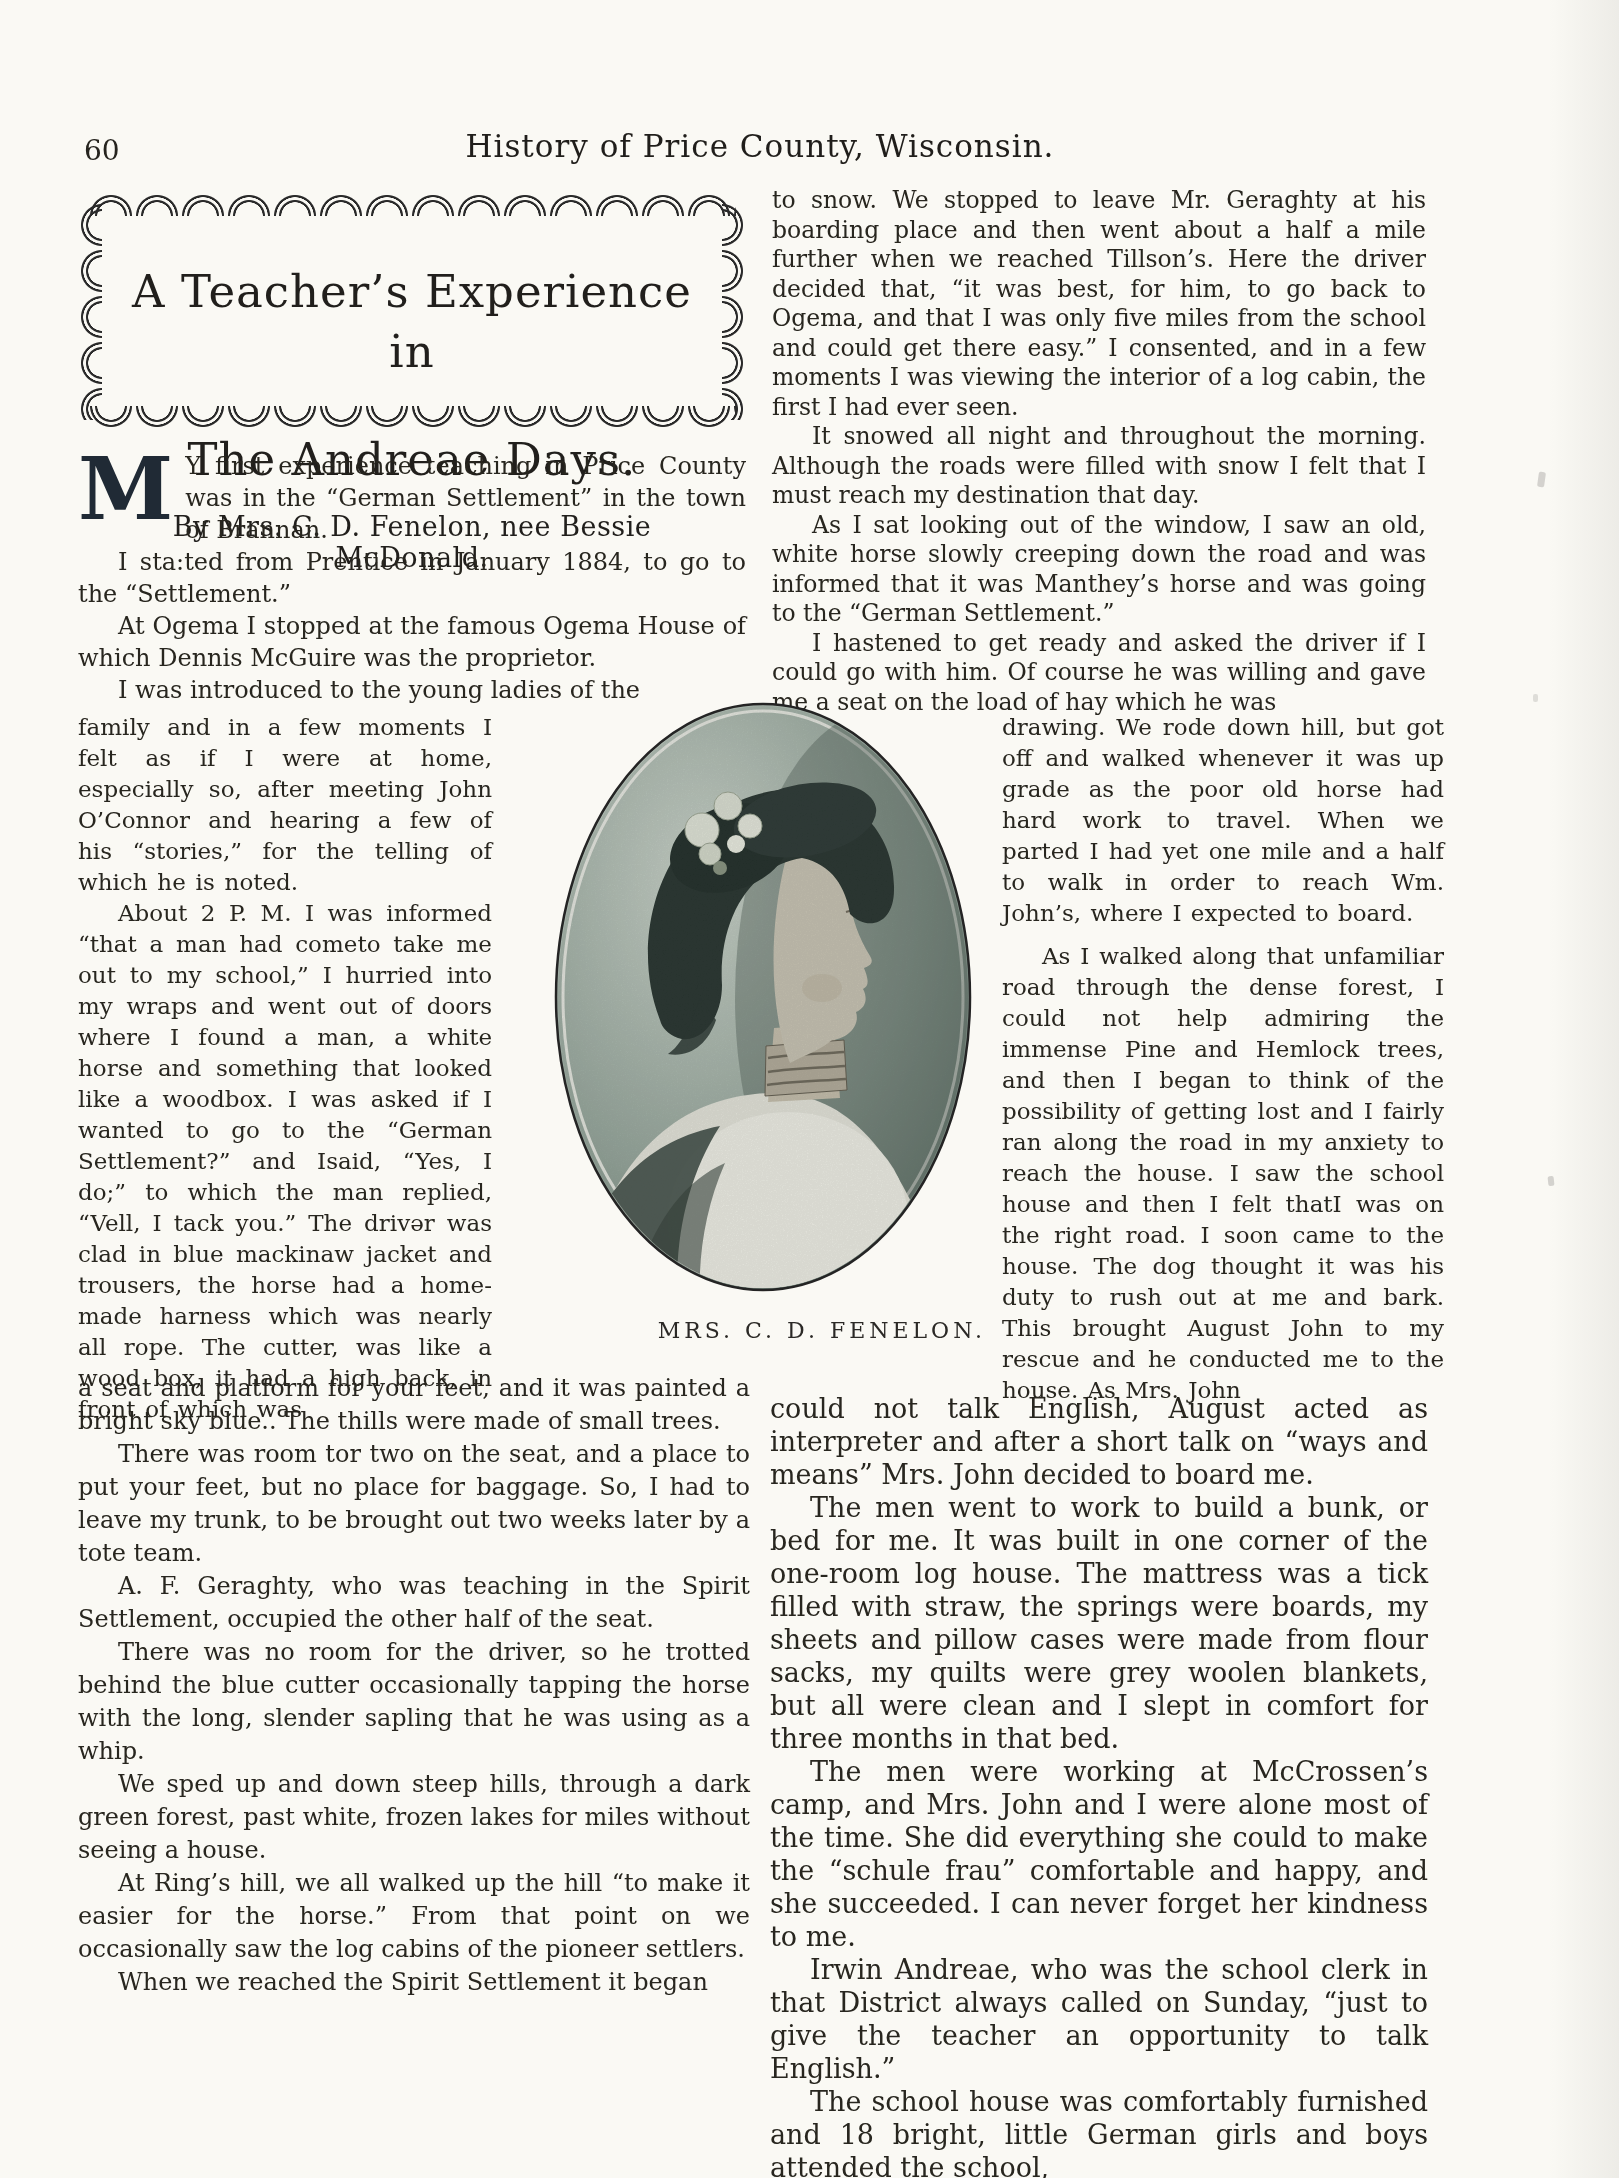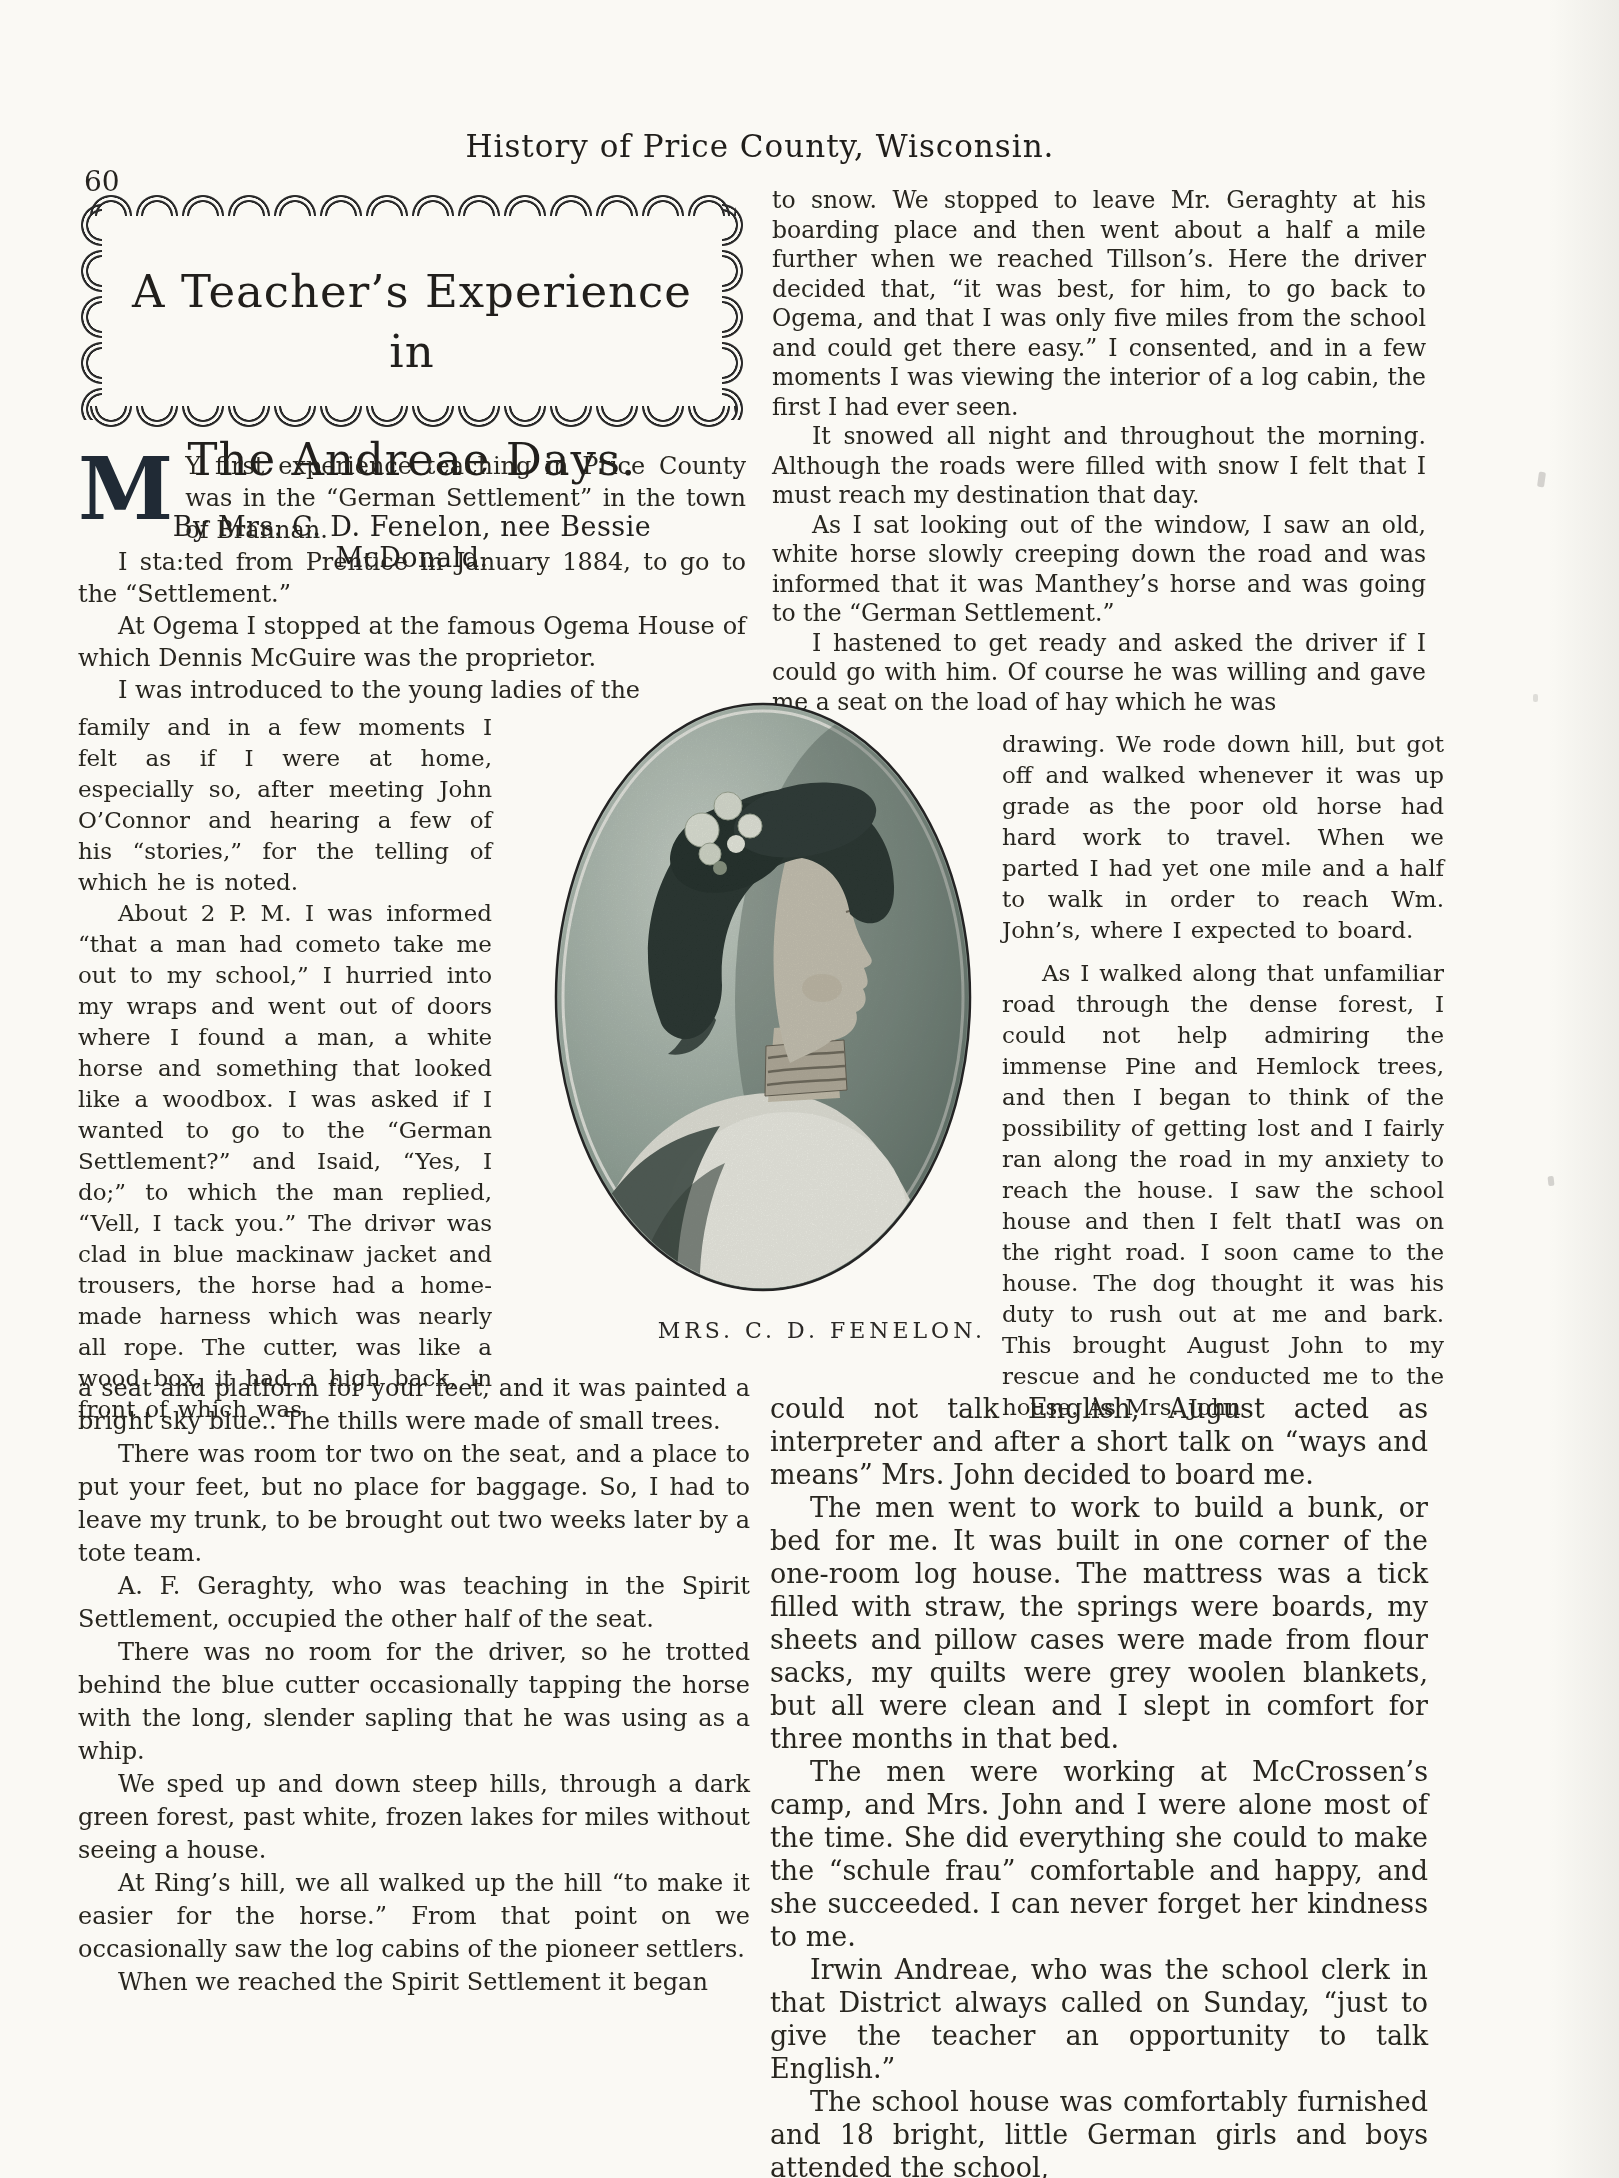--- a/index.html
+++ b/index.html
@@ -6,21 +6,21 @@
   .page {
     position:relative; width:1619px; height:2178px;
     background:#faf9f4; overflow:hidden;
     font-family:"DejaVu Serif", serif; color:#28261f;
   }
   .edge-tint {
     position:absolute; top:0; right:0; width:70px; height:100%;
     background:linear-gradient(to right, rgba(0,0,0,0), rgba(120,118,112,0.10));
     pointer-events:none;
   }
-  .page-num { position:absolute; top:134px; left:84px; font-size:28px; color:#26241f;margin-top:31px; }
+  .page-num { position:absolute; top:134px; left:84px; font-size:28px; color:#26241f; }
   .running-head {
     position:absolute; top:128px; left:330px; width:860px;
     text-align:center; font-size:31px; letter-spacing:1px; color:#201e1b;
   }
 
   
   .title-box { position:absolute; left:80px; top:194px; width:664px; height:234px; }
   .sc { position:absolute; }
   .sc-top {
     left:8px; right:8px; top:-4px; height:26px;
@@ -55,21 +55,21 @@
   .tb-byline { font-size:27px; margin-top:21px; letter-spacing:0.5px; }
 
   
   .col { position:absolute; text-align:justify; }
   .col p { margin:0; }
   .ind { text-indent:40px; }
   #lt { left:78px;  top:450px;  width:668px; font-size:24px;   line-height:32px; }
   #ln { left:78px;  top:712px;  width:414px; font-size:23px;   line-height:31px; word-spacing:2.5px; }
   #lb { left:78px;  top:1372px; width:672px; font-size:24px;   line-height:33px; }
   #rt { left:772px; top:186px;  width:654px; font-size:23.5px; line-height:29.5px; }
-  #rn { left:1002px;top:712px;  width:442px; font-size:23px;   line-height:31px; word-spacing:2px;margin-top:17px; }
+  #rn { left:1002px;top:712px;  width:442px; font-size:23px;   line-height:31px; word-spacing:2px; }
   #rn p.ind { margin-top:12px; }
   #rb { left:770px; top:1392px; width:658px; font-size:27px;   line-height:33px; }
 
   .dc {
     float:left; font-size:86px; line-height:66px; font-weight:700;
     color:#202a35; margin:6px 12px 0 0;
   }
 
   
   .portrait { position:absolute; left:550px; top:698px; width:426px; height:602px; }

